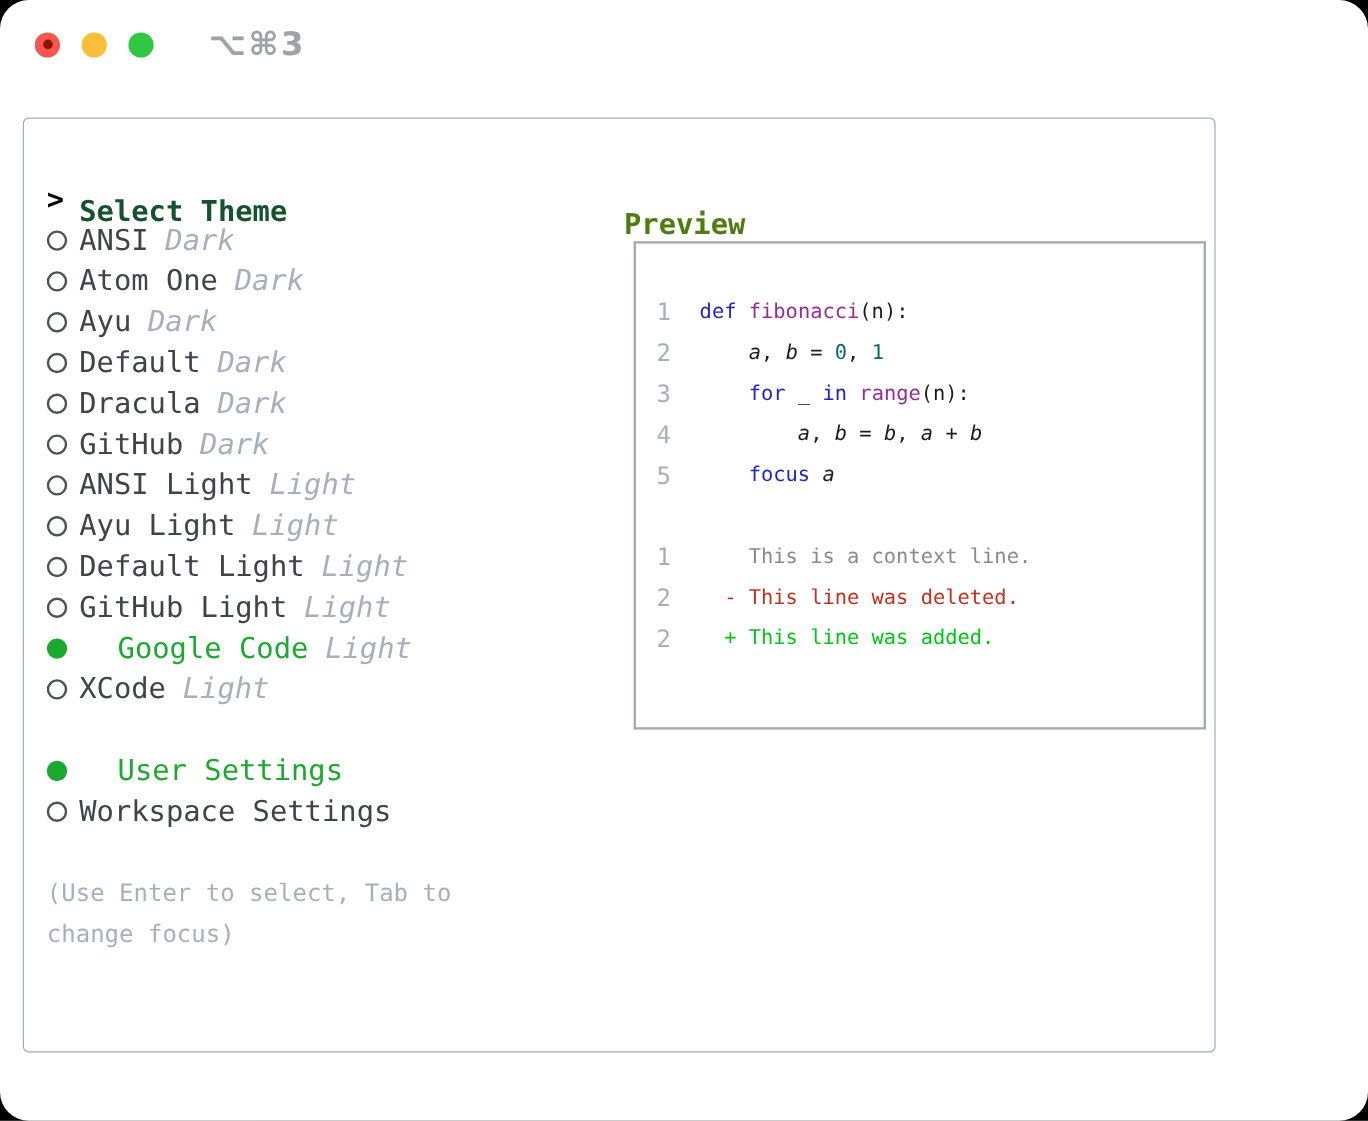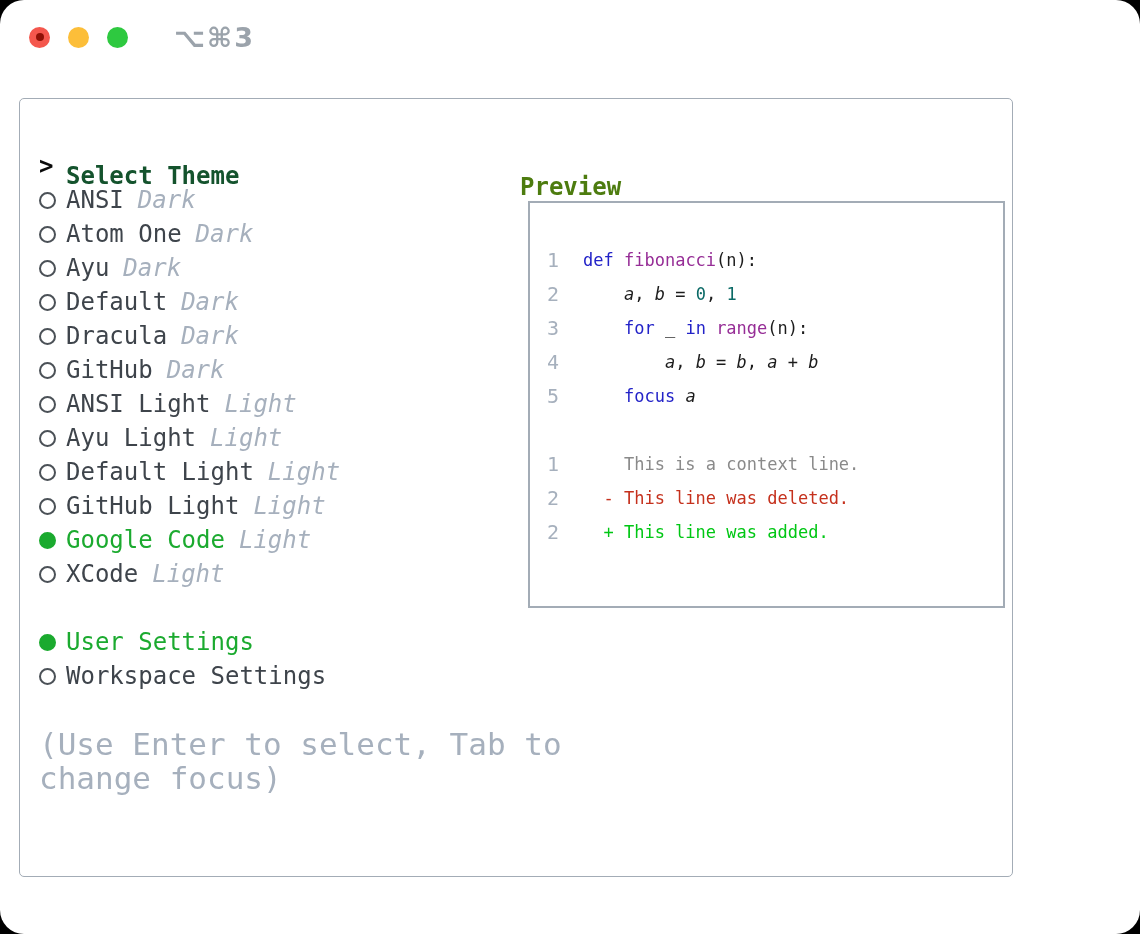--- a/index.html
+++ b/index.html
@@ -39,25 +39,25 @@
   .row{height:34px;display:flex;align-items:center;white-space:pre;}
   .marker{width:27px;display:flex;align-items:center;flex:0 0 27px;}
   .radio{
     width:13px;height:13px;border:2px solid #4b5157;border-radius:50%;
     box-sizing:content-box;
   }
   .radio.sel{background:#1baa2f;border-color:#1baa2f;}
   .prompt{font-weight:bold;color:#0a0a0a;font-size:24px;}
   .hdr{font-weight:bold;color:#14532d;margin-top:20px;}
   .item-name{color:#3e444b;}
-  .item-name.sel{color:#1baa2f;}
+  .item-name.sel{color:#1baa2f;margin-left:32px;}
   .variant{color:#a6b0bd;margin-left:14px;font-style:italic;}
   .subhdr{color:#16181b;}
   .spacer{height:34px;}
-  .hint{color:#a6b0bd;font-size:31px;}
+  .hint{color:#a6b0bd;font-size:20px;}
   .hint .row{height:34px;}
   
   .preview-title{
     position:absolute;left:500px;top:50px;height:34px;display:flex;align-items:center;
     font-weight:bold;color:#4d7c0f;font-size:24px;margin-top:21px;
   }
   .preview-box{
     position:absolute;left:508px;top:102px;width:477px;height:407px;
     border:2px solid #a3acb6;box-sizing:border-box;background:#fff;
     padding:40px 0 0 17px;overflow:hidden;

